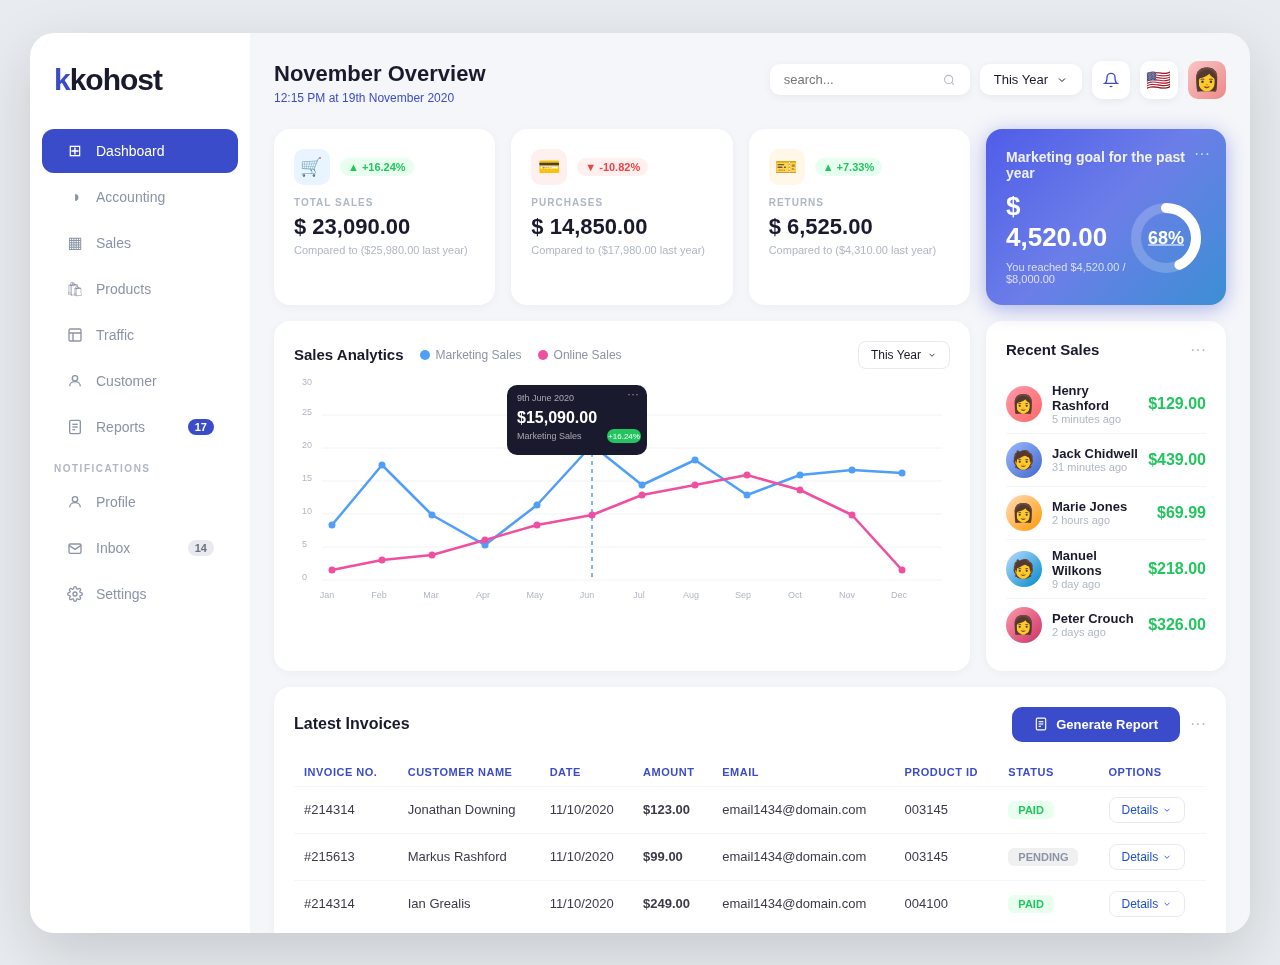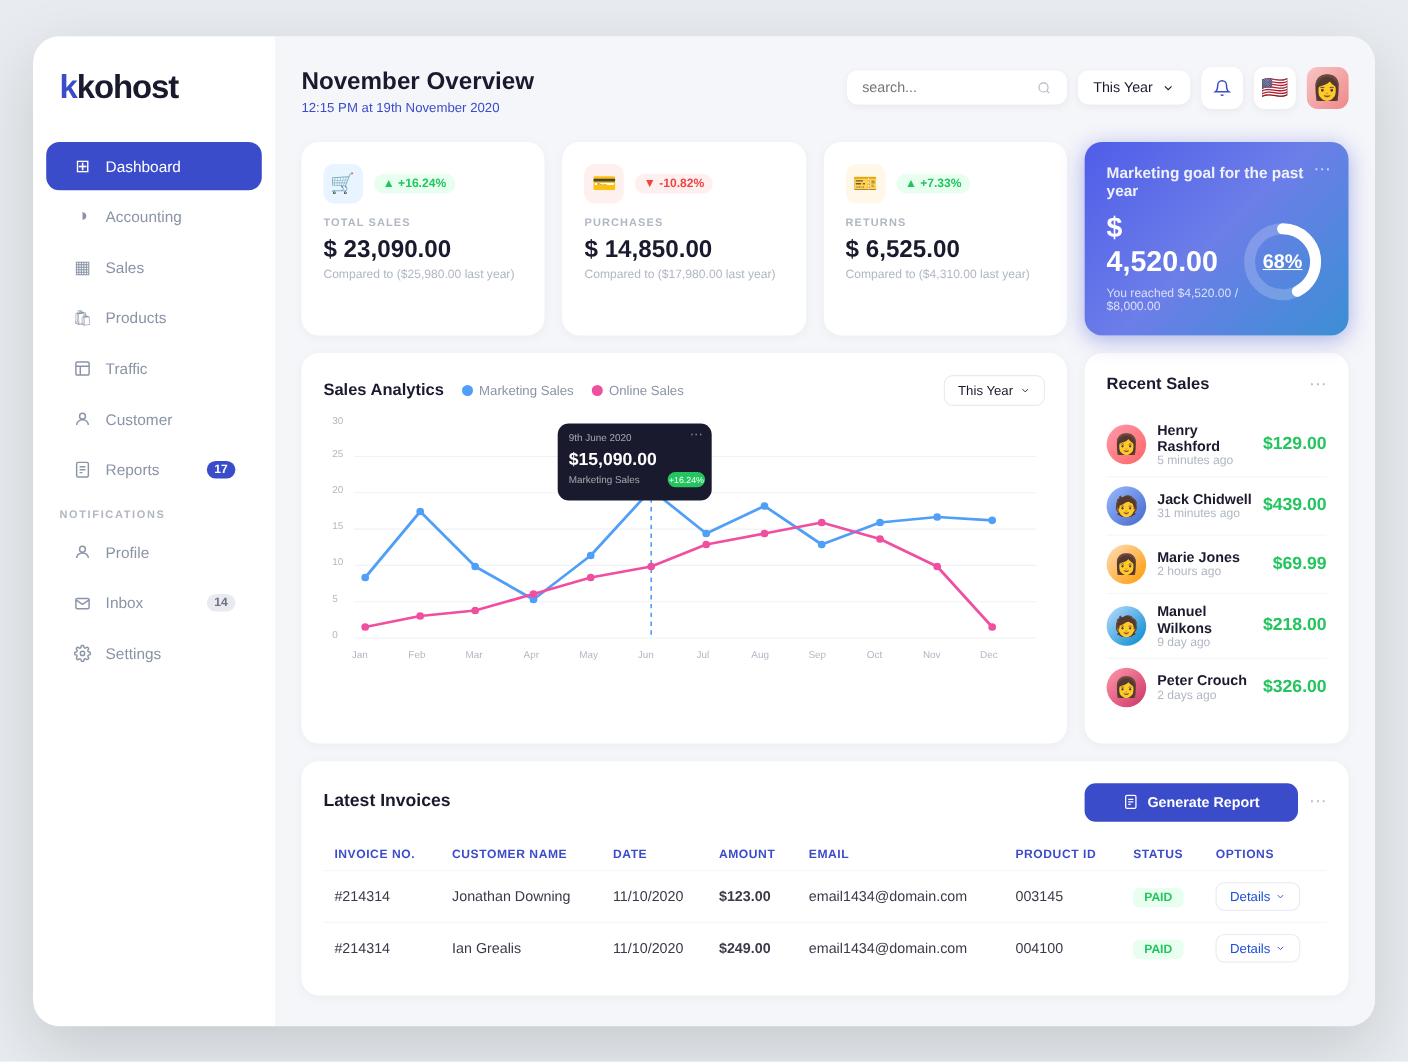--- a/index.html
+++ b/index.html
@@ -407,21 +407,21 @@
     .invoices-title {
       font-size: 16px;
       font-weight: 700;
       color: #1a1a2e;
     }
     .generate-btn {
       background: #3b4cca;
       color: #fff;
       border: none;
       border-radius: 10px;
-      padding: 10px 35px;
+      padding: 10px 22px;
       font-size: 13px;
       font-weight: 600;
       cursor: pointer;
       display: flex;
       align-items: center;
       gap: 8px;
       margin-left: 24px;
     }
     .invoices-table { width: 100%; border-collapse: collapse; }
     .invoices-table th {
@@ -852,20 +852,37 @@
             <td>
               <button class="details-btn">
                 <span>Details</span>
                 <svg width="10" height="10" viewBox="0 0 24 24" fill="none" stroke="currentColor" stroke-width="2">
                     <polyline points="6 9 12 15 18 9"></polyline>
                   </svg>
               </button>
             </td>
           </tr>
           <tr>
+            <td>#215613</td>
+            <td>Markus Rashford</td>
+            <td>11/10/2020</td>
+            <td class="amount-cell">$99.00</td>
+            <td>email1434@domain.com</td>
+            <td>003145</td>
+            <td><span class="status-pending">PENDING</span></td>
+            <td>
+              <button class="details-btn">
+                <span>Details</span>
+                <svg width="10" height="10" viewBox="0 0 24 24" fill="none" stroke="currentColor" stroke-width="2">
+                    <polyline points="6 9 12 15 18 9"></polyline>
+                  </svg>
+              </button>
+            </td>
+          </tr>
+          <tr>
             <td>#214314</td>
             <td>Ian Grealis</td>
             <td>11/10/2020</td>
             <td class="amount-cell">$249.00</td>
             <td>email1434@domain.com</td>
             <td>004100</td>
             <td><span class="status-paid">PAID</span></td>
             <td>
               <button class="details-btn">
                 <span>Details</span>

